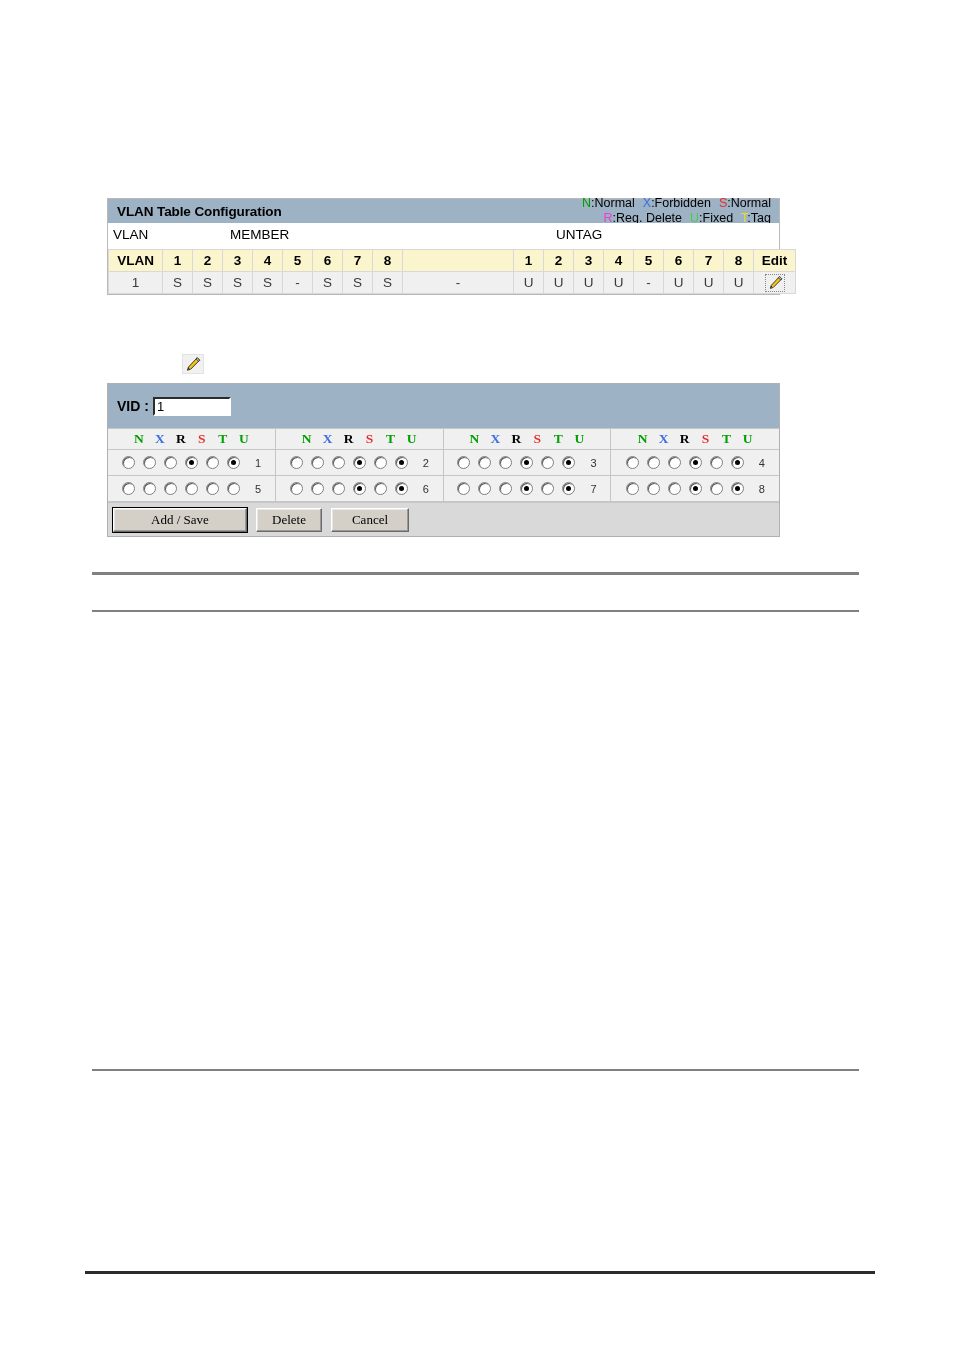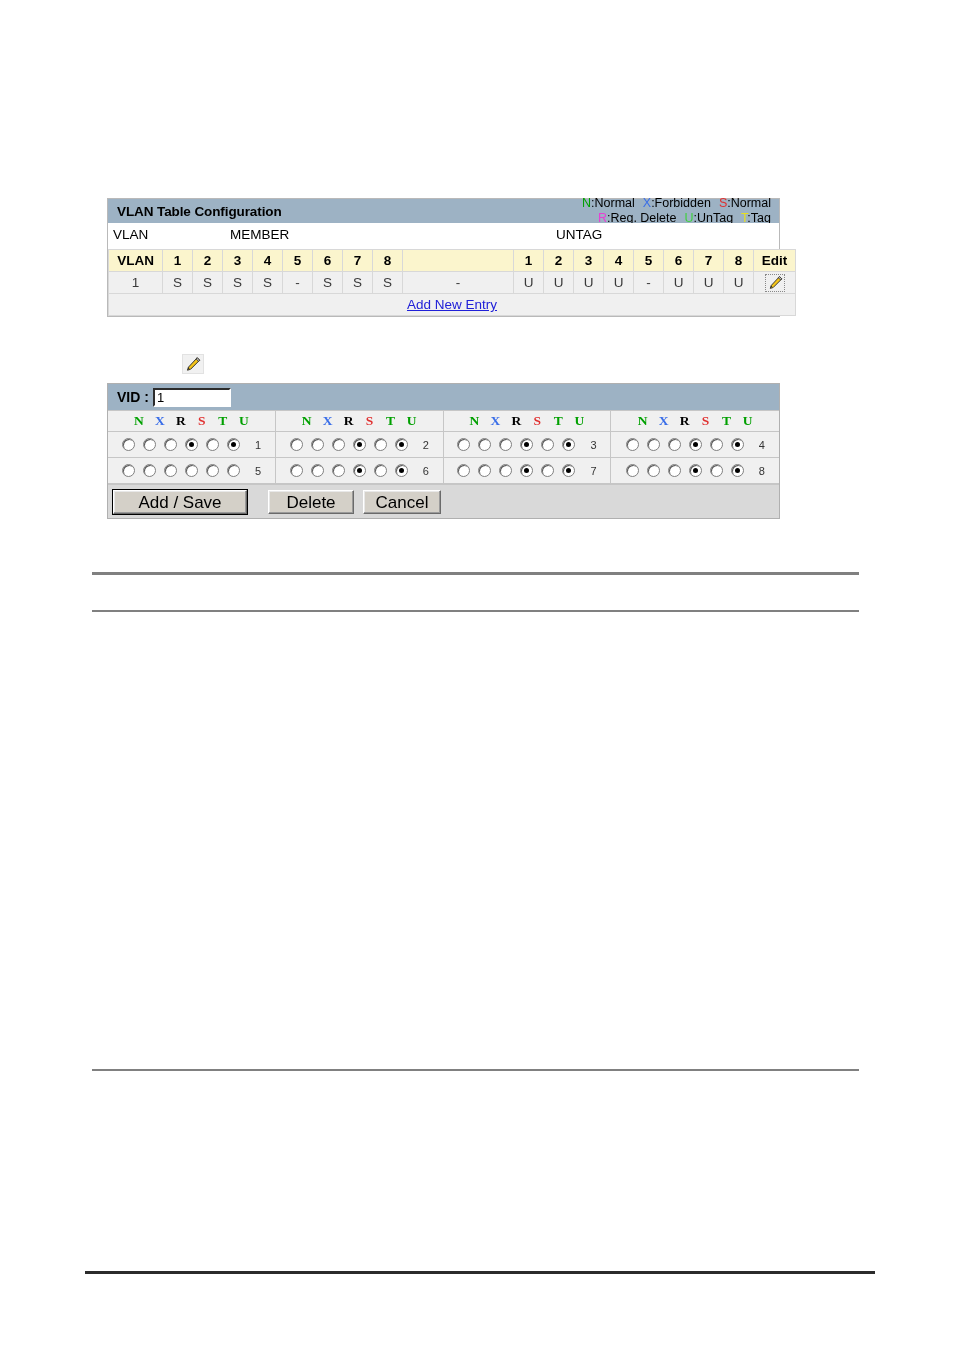--- a/index.html
+++ b/index.html
@@ -146,21 +146,21 @@
     position: absolute;
     left: 107px;
     top: 383px;
     width: 673px;
     border: 1px solid #b0b0b0;
     box-sizing: border-box;
     background: #e8e8e8;
   }
   .vid-bar {
     background: #9db2c4;
-    height: 26px;
+    height: 44px;
     display: flex;
     align-items: center;
     padding-left: 9px;
     box-sizing: border-box;
   }
   .vid-label {
     font-size: 14px;
     font-weight: bold;
     color: #000;
     margin-right: 4px;
@@ -250,38 +250,38 @@
     background: #d9d9d9;
     height: 34px;
     display: flex;
     align-items: center;
     padding: 0 0 0 5px;
     gap: 9px;
     box-sizing: border-box;
     border-top: 1px solid #c6c6c6;
   }
   button.winbtn {
-    font-family: Liberation Sans, sans-serif;
-    font-size: 17px;
+    font-family: Liberation Serif, serif;
+    font-size: 13px;
     color: #000;
     background: #d4d0c8;
     border: 1px solid;
     border-color: #ffffff #6a6a6a #6a6a6a #ffffff;
     box-shadow: inset -1px -1px 0 #9a9a9a, inset 1px 1px 0 #e8e8e8;
     padding: 2px 6px;
     height: 24px;
     cursor: pointer;
     box-sizing: border-box;
   }
   button.winbtn.default {
     outline: 1px solid #000000;
     outline-offset: 0px;
   }
   #btn-addsave { width: 134px; }
-  #btn-delete  { width: 86px; margin-left: 12px; }
+  #btn-delete  { width: 66px; }
   #btn-cancel  { width: 78px; }
 
   
   .hr {
     position: absolute;
     background: #808080;
   }
   #rule-1 { left: 92px; top: 572px; width: 767px; height: 3px; }
   #rule-2 { left: 92px; top: 610px; width: 767px; height: 2px; }
   #rule-3 { left: 92px; top: 1069px; width: 767px; height: 2px; }
@@ -292,21 +292,21 @@
 
 <div id="vlan-panel">
 
   <div class="panel-titlebar">
     <div class="panel-title">VLAN Table Configuration</div>
     <div class="legend">
       <span class="lrow">
         <span class="item"><span class="k-green">N</span><span>:Normal</span></span><span class="item"><span class="k-blue">X</span><span>:Forbidden</span></span><span class="item"><span class="k-red">S</span><span>:Normal</span></span>
       </span>
       <span class="lrow">
-        <span class="item"><span class="k-mag">R</span><span>:Reg. Delete</span></span><span class="item"><span class="k-lgreen">U</span><span>:UnTag</span></span><span class="item"><span class="k-yel">T</span><span>:Tag</span></span>
+        <span class="item"><span class="k-mag">R</span><span>:Reg. Delete</span></span><span class="item"><span class="k-lgreen">U</span><span>:Fixed</span></span><span class="item"><span class="k-yel">T</span><span>:Tag</span></span>
       </span>
     </div>
   </div>
 
   <div class="grouprow">
     <span class="gl-vlan">VLAN</span>
     <span class="gl-member">MEMBER</span>
     <span class="gl-untag">UNTAG</span>
   </div>
 
@@ -378,25 +378,20 @@
         <td class="pencil-cell">
           <span class="pencil-box">
             <svg width="17" height="16" viewBox="0 0 17 16">
               <path d="M12.5 1.6 L14.8 3.9 L6.2 12.5 L3.3 13.4 L4.2 10.5 Z" fill="#f5c518" stroke="#2b2b2b" stroke-width="0.9"></path>
               <path d="M12.5 1.6 L14.8 3.9 L13.7 5.0 L11.4 2.7 Z" fill="#cfcfcf" stroke="#2b2b2b" stroke-width="0.8"></path>
               <path d="M3.3 13.4 L4.2 10.5 L5.3 11.6 Z" fill="#2b2b2b"></path>
             </svg>
           </span>
         </td>
       </tr>
-      <tr class="addrow">
-        <td colspan="19">
-          <a class="addlink" href="#">Add New Entry</a>
-        </td>
-      </tr>
     </tbody>
   </table>
 </div>
 
 <div id="standalone-pencil">
   <svg width="18" height="17" viewBox="0 0 17 16">
     <path d="M12.5 1.6 L14.8 3.9 L6.2 12.5 L3.3 13.4 L4.2 10.5 Z" fill="#f5c518" stroke="#2b2b2b" stroke-width="0.9"></path>
     <path d="M12.5 1.6 L14.8 3.9 L13.7 5.0 L11.4 2.7 Z" fill="#cfcfcf" stroke="#2b2b2b" stroke-width="0.8"></path>
     <path d="M3.3 13.4 L4.2 10.5 L5.3 11.6 Z" fill="#2b2b2b"></path>
   </svg>

